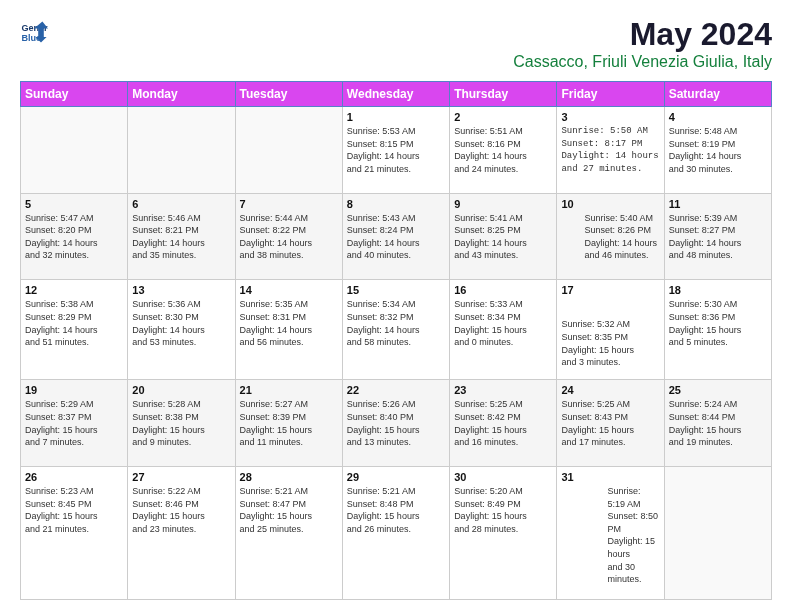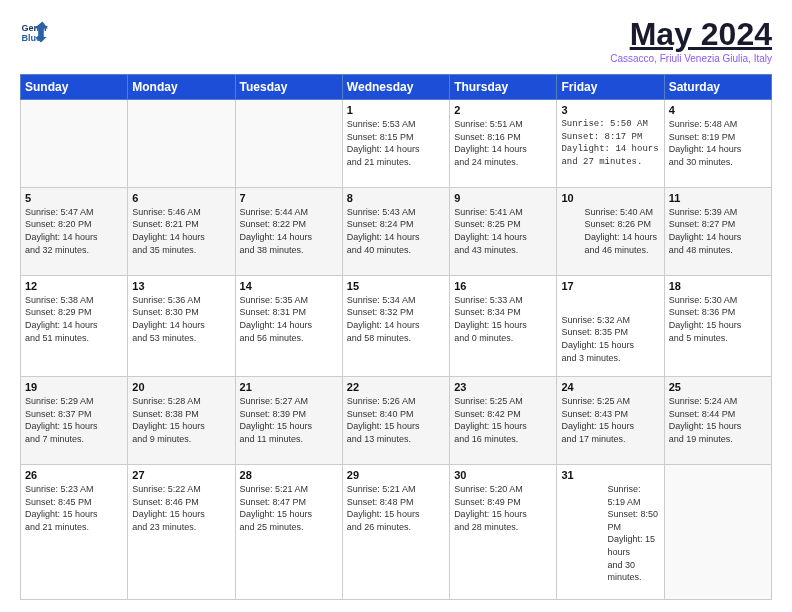--- a/index.html
+++ b/index.html
@@ -32,35 +32,34 @@
       width: 28px;
       height: 28px;
     }
     .title-block {
       text-align: right;
     }
     .month-title {
       font-size: 32px;
       font-weight: bold;
       color: #1a1a2e;
-      text-decoration: underline;
     }
     .subtitle {
-      font-size: 10px;
-      color: #8b5cf6;
+      font-size: 16px;
+      color: #15803d;
     }
     .calendar {
       flex: 1;
       border: 1px solid #ccc;
       border-collapse: collapse;
       width: 100%;
       table-layout: fixed;
     }
     .calendar th {
-      background: #1d4ed8;
+      background: #d946ef;
       color: #fff;
       font-size: 12px;
       font-weight: bold;
       padding: 5px 4px;
       text-align: left;
       border: 1px solid #5580c8;
     }
     .calendar td {
       border: 1px solid #ccc;
       vertical-align: top;

